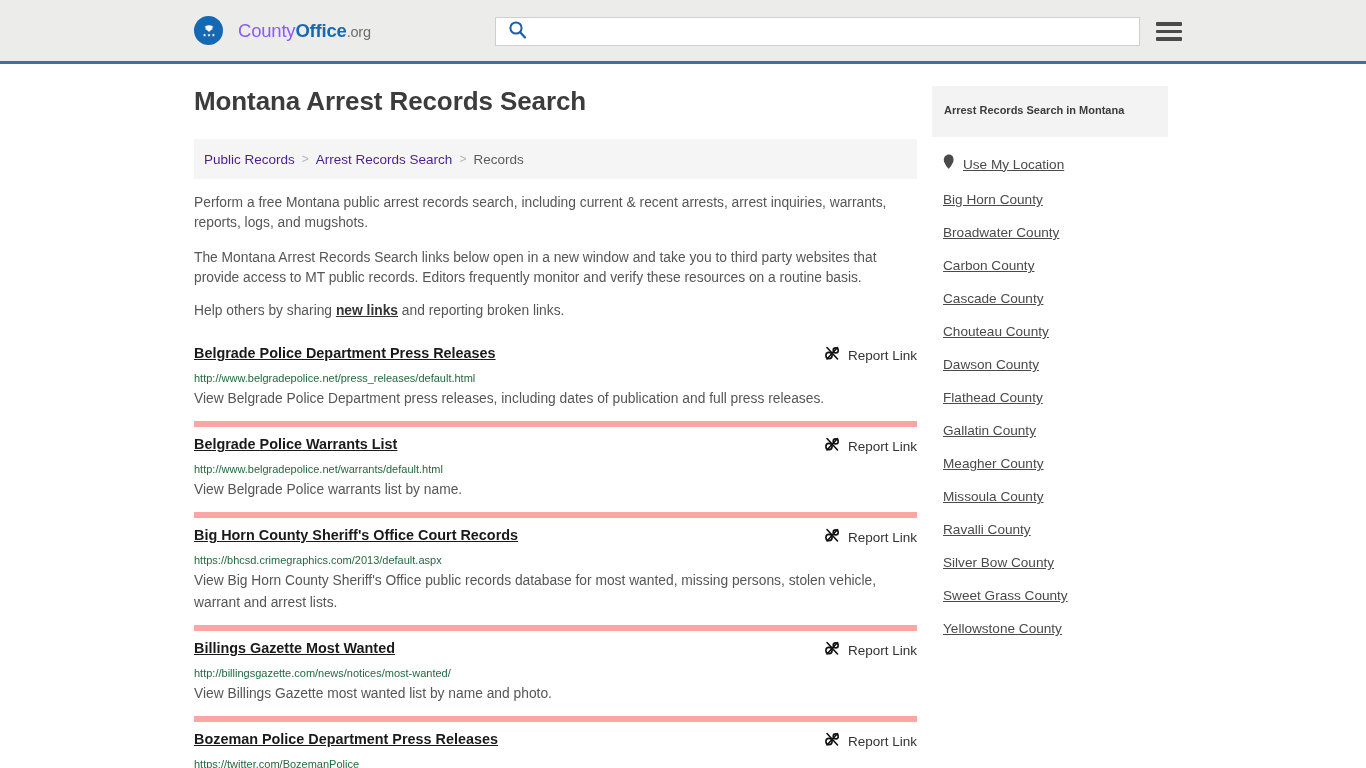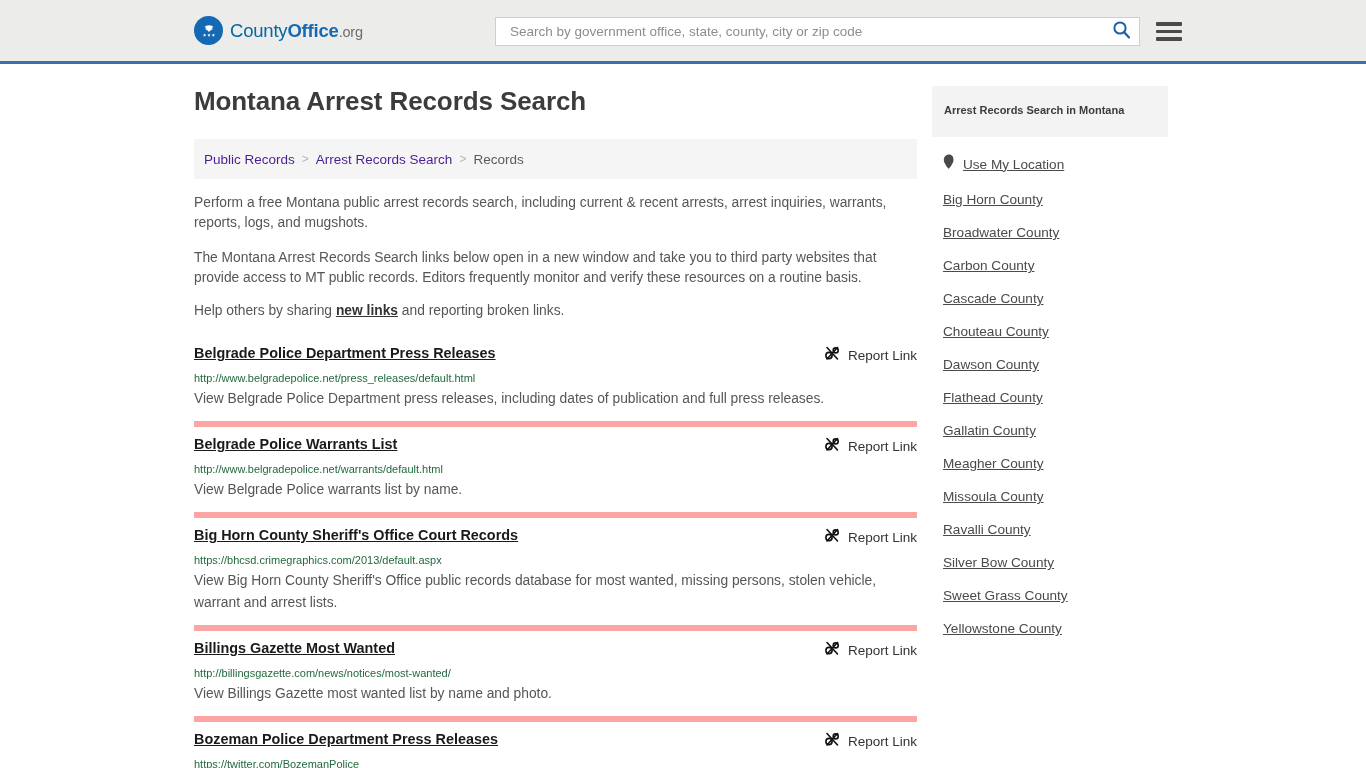--- a/index.html
+++ b/index.html
@@ -38,21 +38,21 @@
     display: flex;
     align-items: center;
     justify-content: center;
     flex: none;
   }
   .logo-text {
     font-size: 18.5px;
     letter-spacing: -0.2px;
     white-space: nowrap;
   }
-  .logo-text .t-county { color: #0369a1; }
+  .logo-text .t-county { color: #8b5cf6; margin-left: 8px; }
   .logo-text .t-office { color: #1569b4; font-weight: bold; }
   .logo-text .t-org { color: #6d6d6d; font-size: 14.5px; }
 
   .search-zone {
     position: absolute;
     left: 495px;
     top: 17px;
     display: flex;
     align-items: center;
     gap: 16px;
@@ -223,21 +223,20 @@
         <path d="M6.6 13.6l.45 1.02 1.1.09-.84.73.26 1.08-.97-.59-.97.59.26-1.08-.84-.73 1.1-.09z" fill="#ffffff"></path>
         <path d="M11 13.6l.45 1.02 1.1.09-.84.73.26 1.08-.97-.59-.97.59.26-1.08-.84-.73 1.1-.09z" fill="#ffffff"></path>
         <path d="M15.4 13.6l.45 1.02 1.1.09-.84.73.26 1.08-.97-.59-.97.59.26-1.08-.84-.73 1.1-.09z" fill="#ffffff"></path>
       </svg>
     </span>
     <span class="logo-text"><span class="t-county">County</span><span class="t-office">Office</span><span class="t-org">.org</span></span>
   </a>
 
   <div class="search-zone">
     <div class="search-box">
-      <input class="search-input" type="text" placeholder="Search by government office, state, county, city or zip code" style="">
       <span class="search-icon">
         <svg width="19" height="19" viewBox="0 0 19 19">
           <circle cx="8" cy="8" r="5.6" fill="none" stroke="#1b5ea6" stroke-width="2"></circle>
           <line x1="12.2" y1="12.2" x2="17" y2="17.4" stroke="#1b5ea6" stroke-width="2.2" stroke-linecap="round"></line>
         </svg>
       </span>
     </div>
     <div class="hamburger">
       <span></span>
       <span></span>

